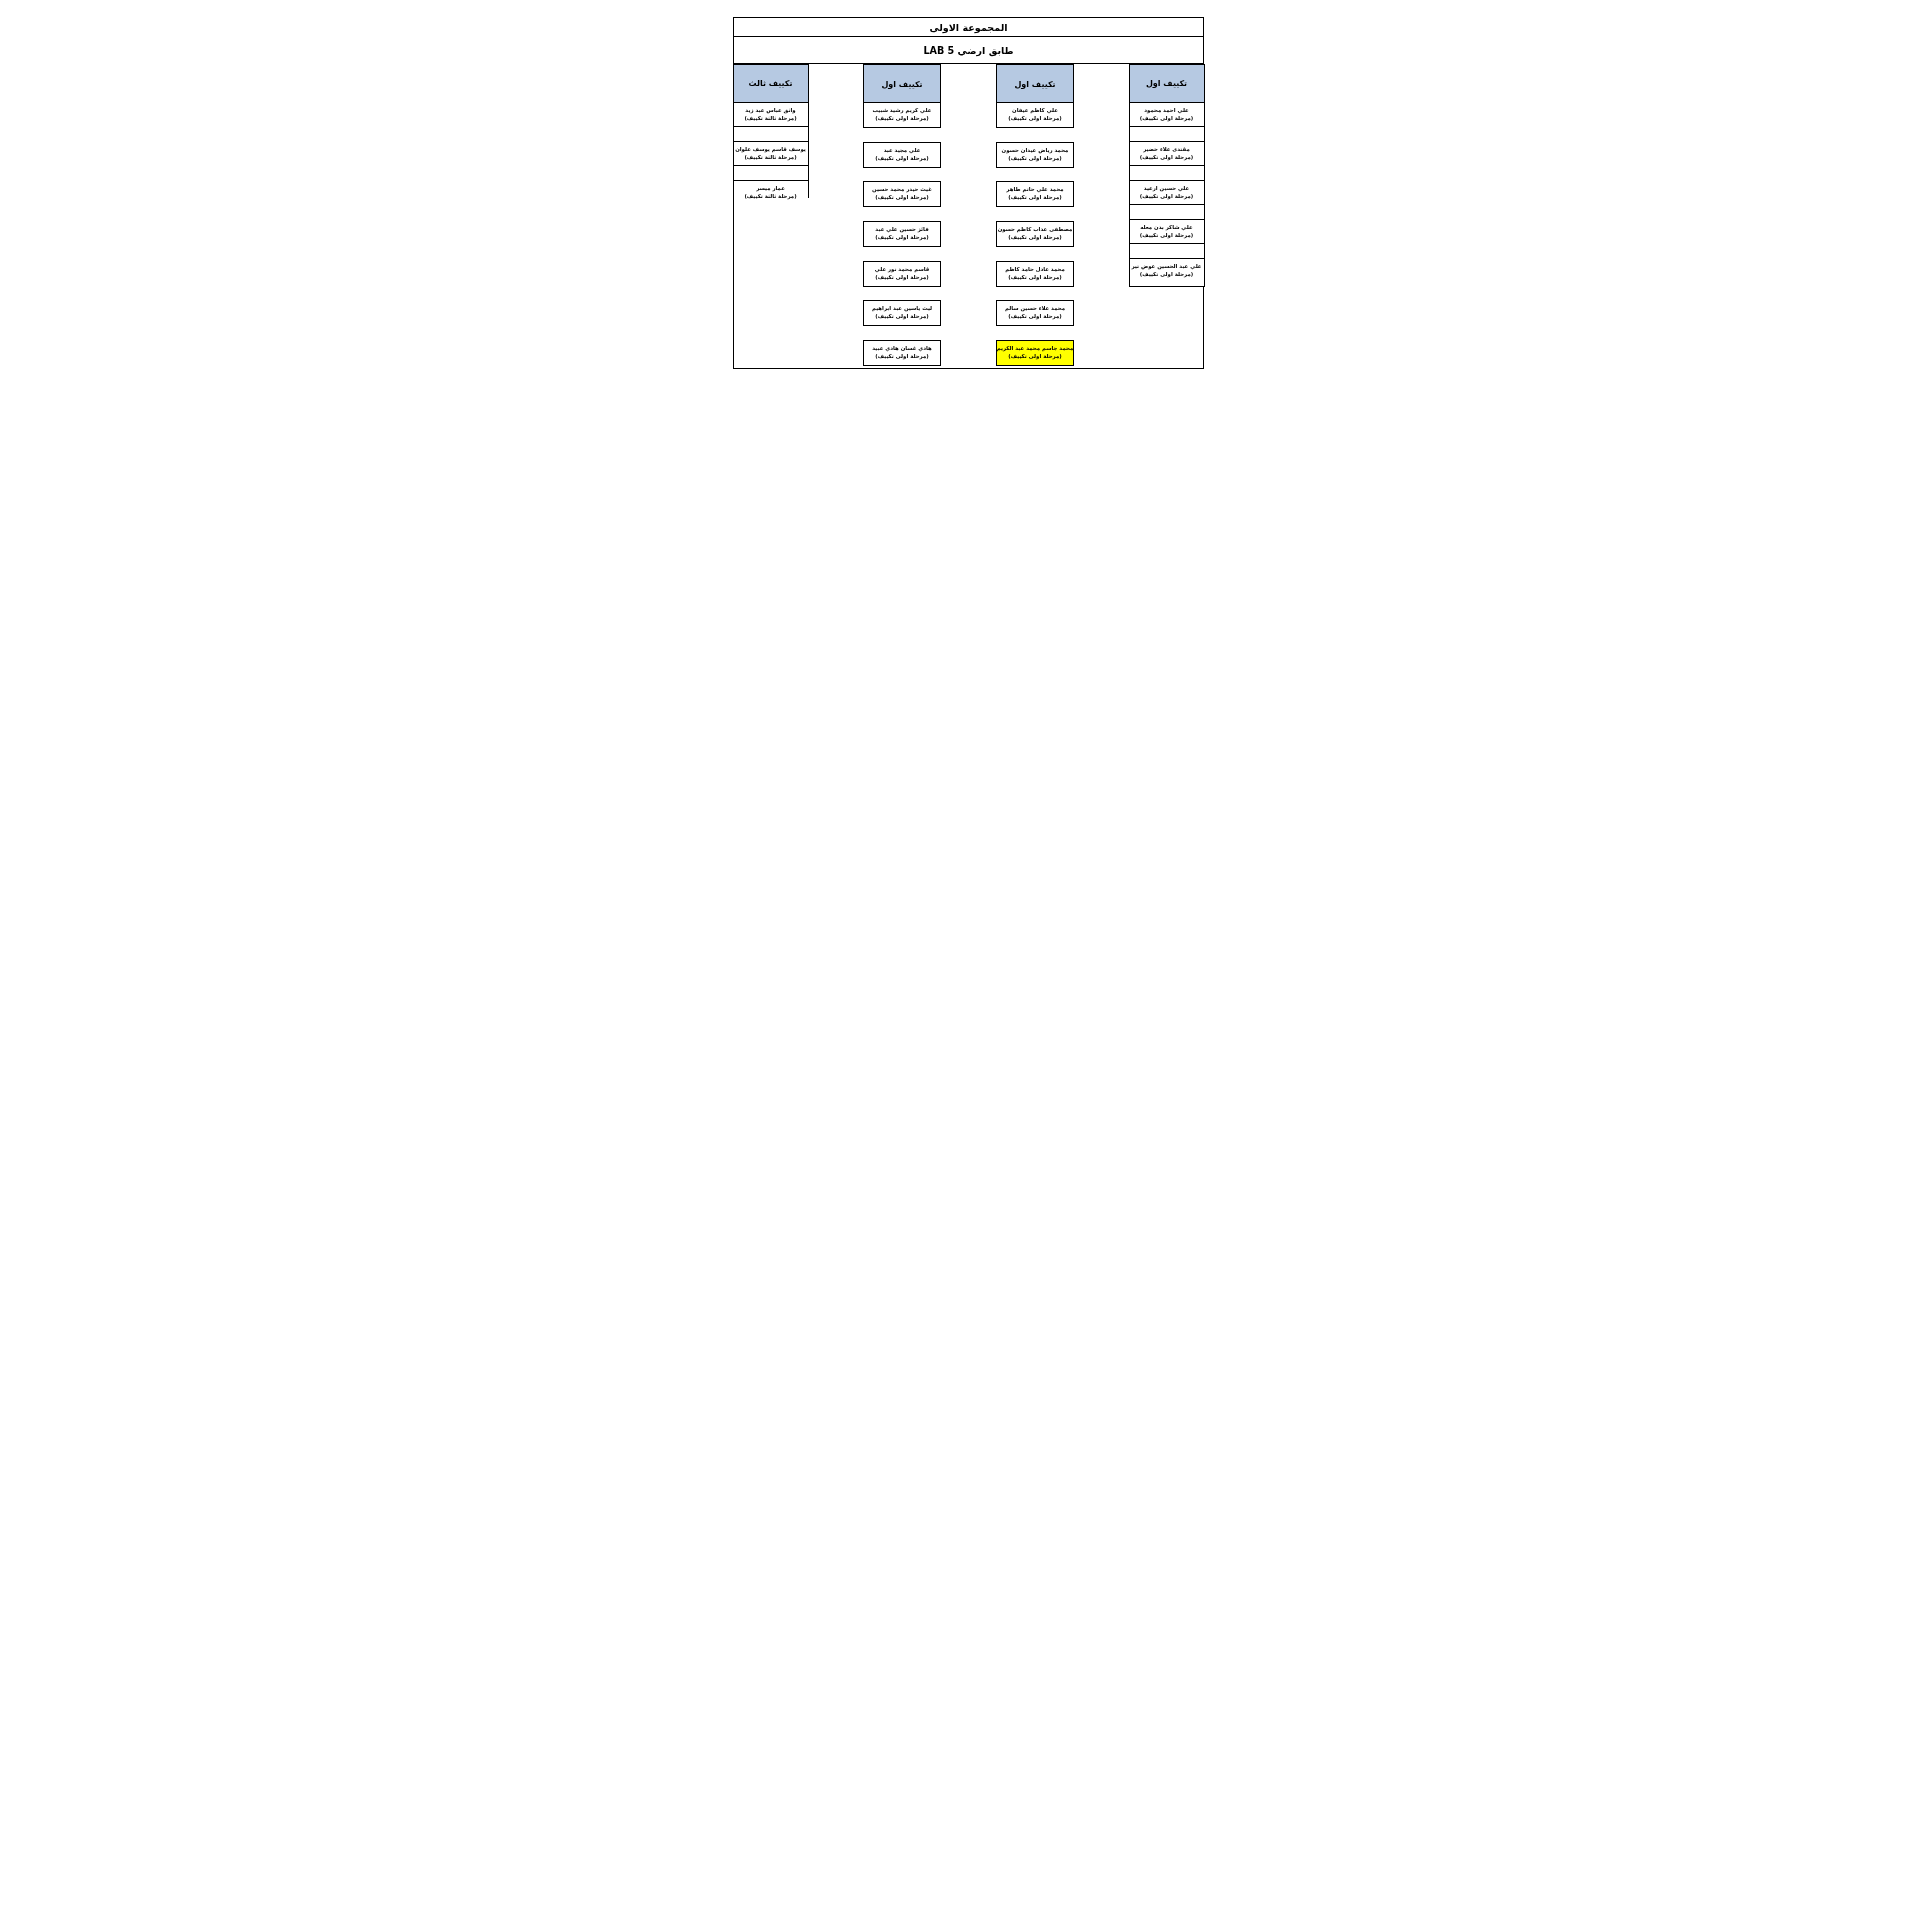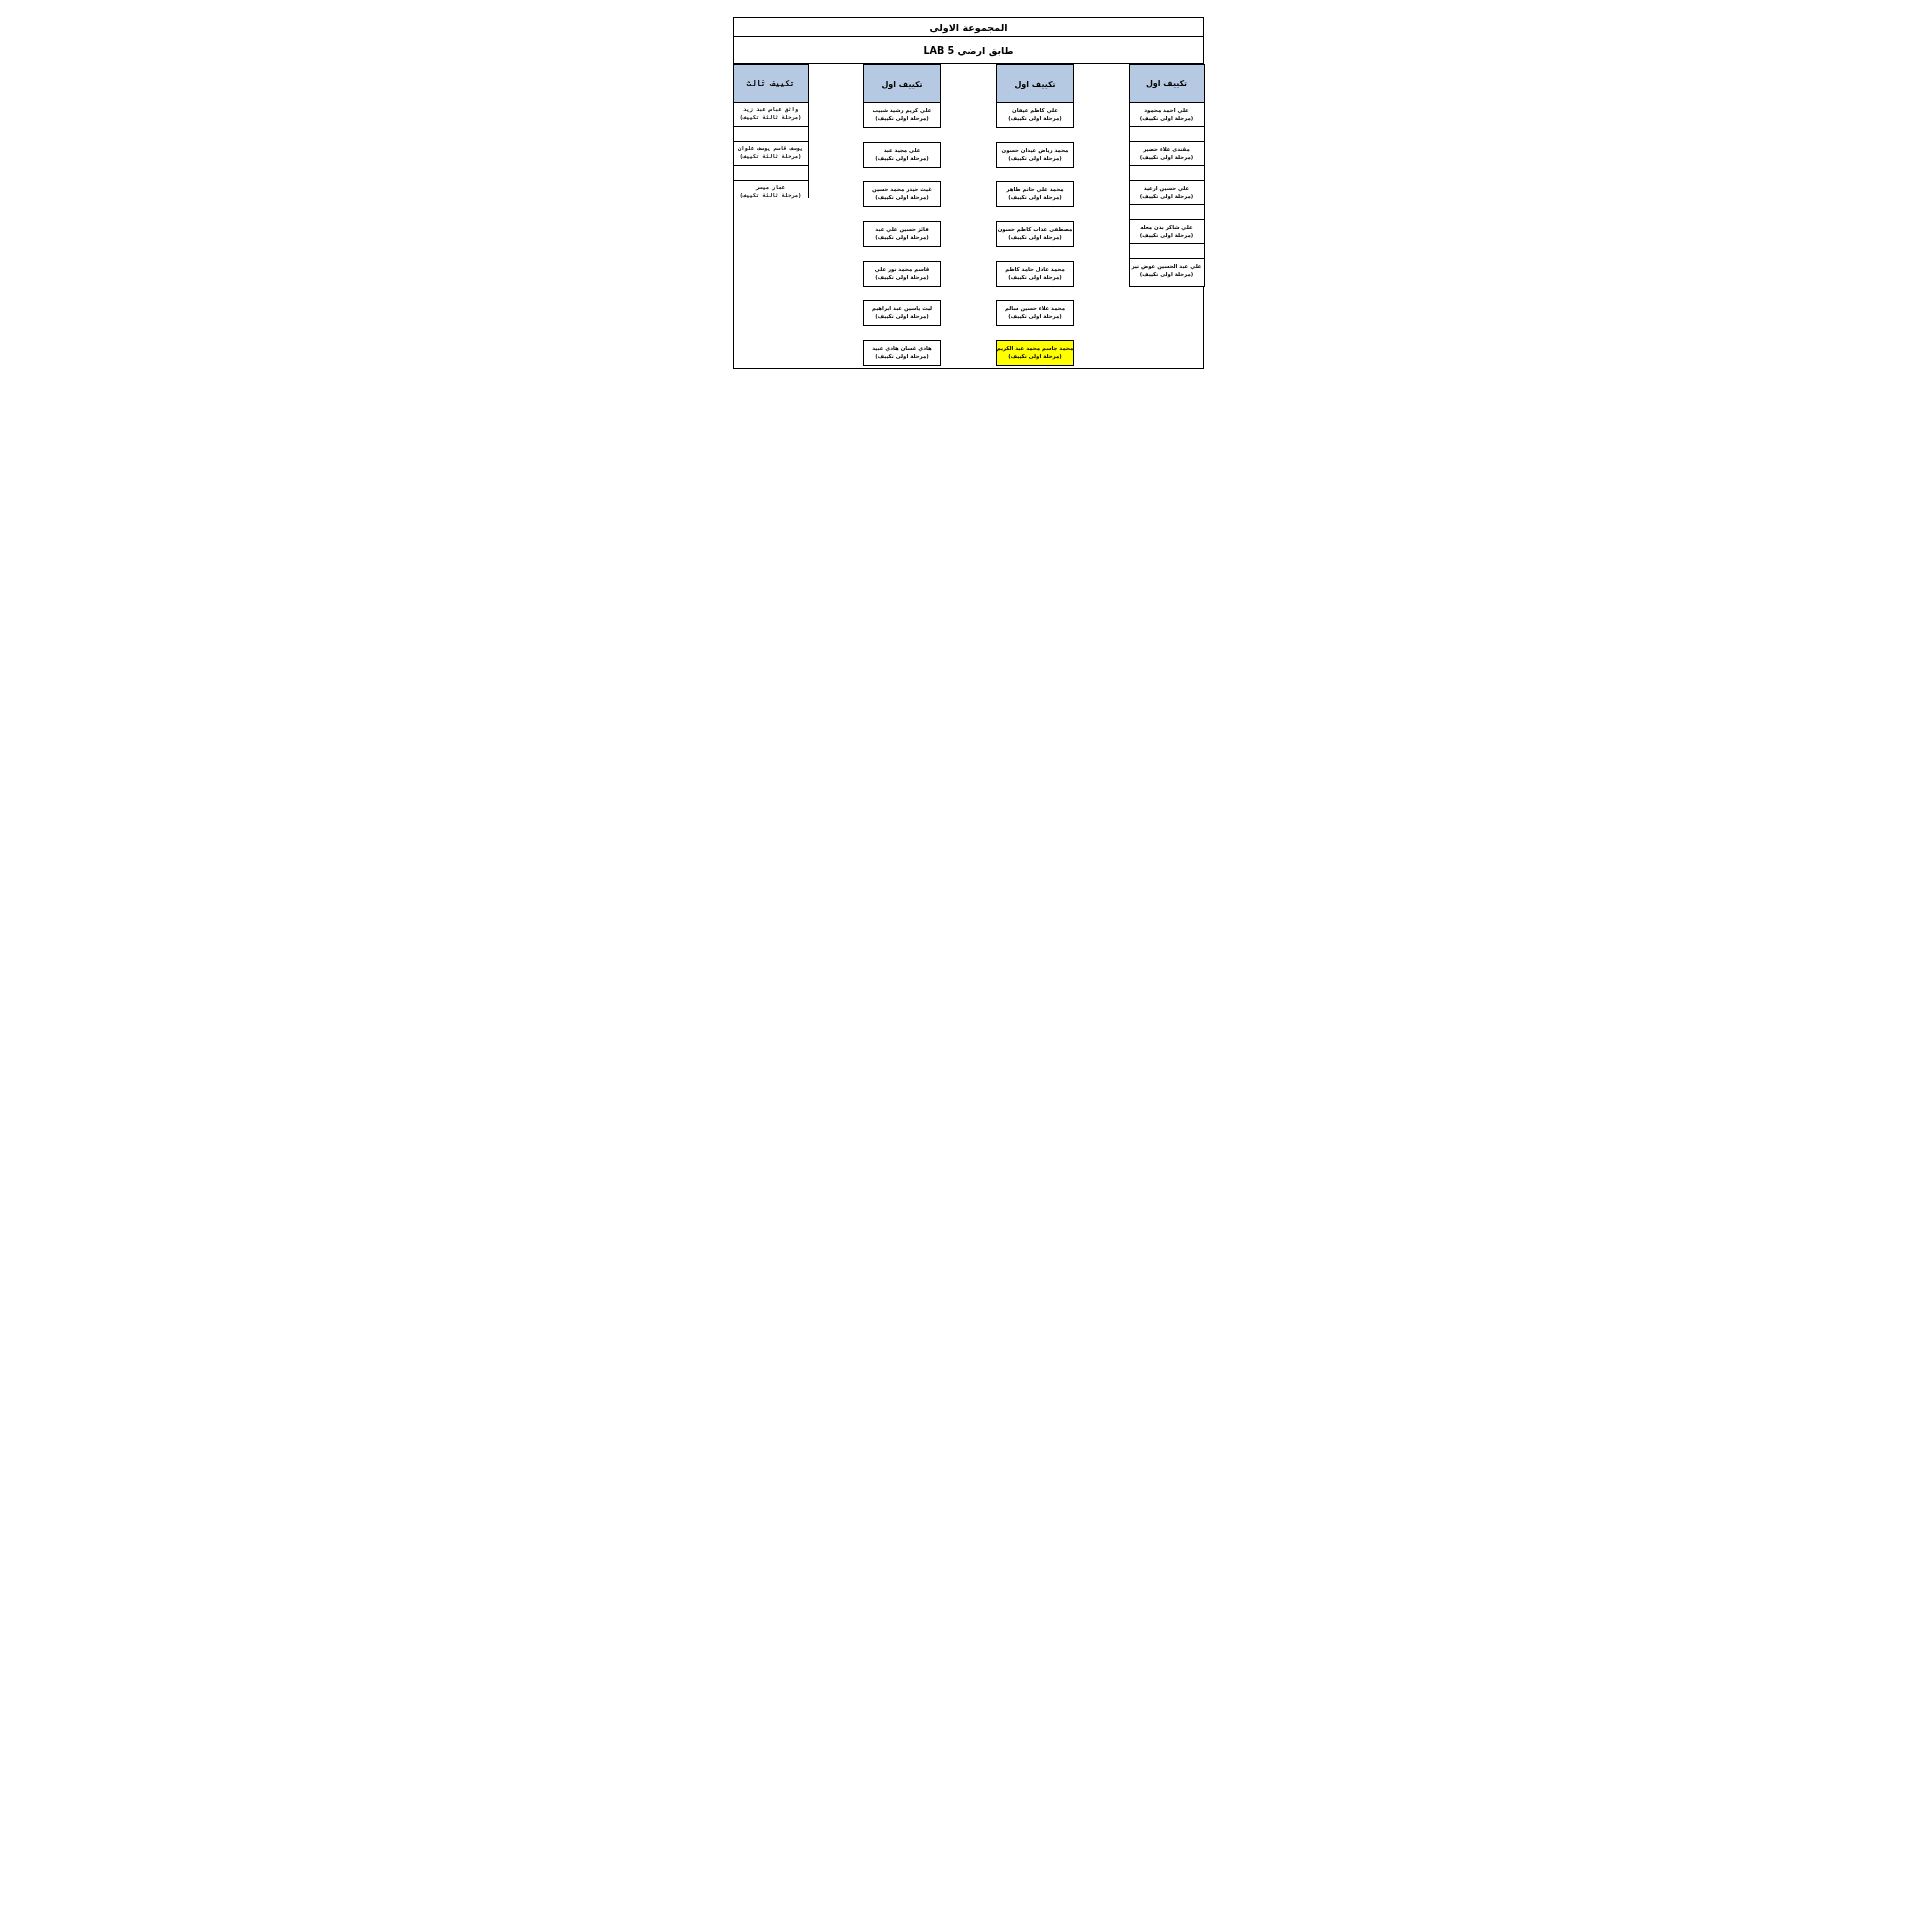--- a/index.html
+++ b/index.html
@@ -40,21 +40,21 @@
 <div class="canvas">
   <div class="page">
 
     <div class="trow trow1">
       <span class="ttext">المجموعة الاولى</span>
     </div>
     <div class="trow trow2">
       <span class="ttext">طابق ارضي LAB 5</span>
     </div>
 
-    <div class="strip strip-left" style="height:134px;font-family:Liberation Mono, monospace;">
+    <div class="strip strip-left" style="height:134px;">
       <div class="hdr hdrblue">
         <span class="hdrtext">تكييف ثالث</span>
       </div>
       <div class="cell">
         <div class="nm">واثق عباس عبد زيد</div>
         <div class="st">(مرحلة ثالثة تكييف)</div>
       </div>
       <div class="gapcell"></div>
       <div class="cell">
         <div class="nm">يوسف قاسم يوسف علوان</div>

